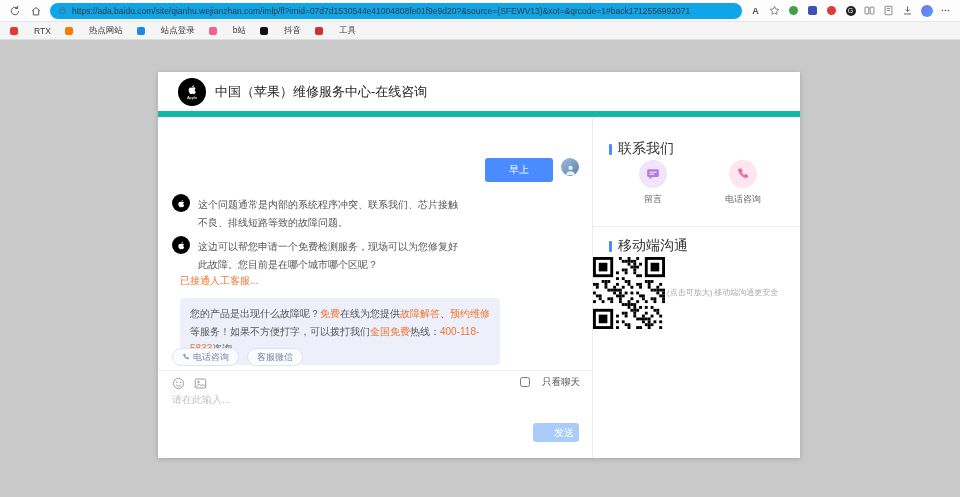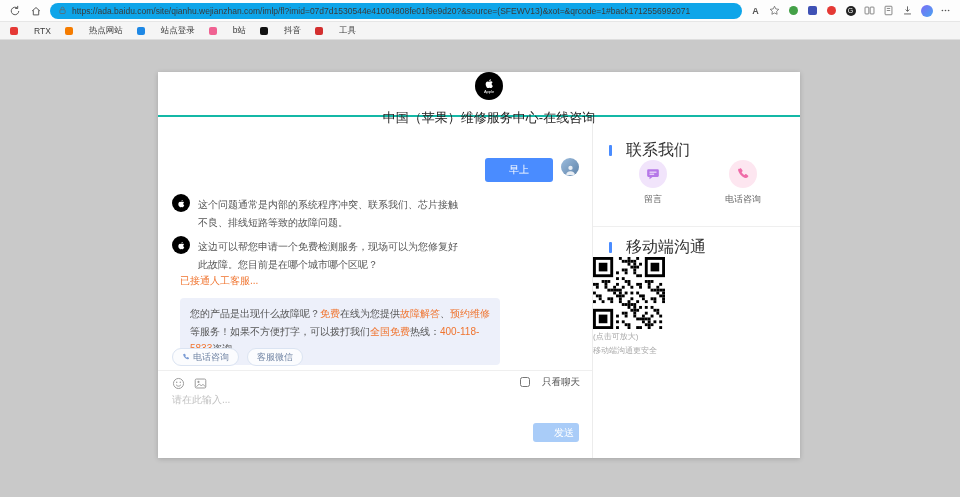--- a/index.html
+++ b/index.html
@@ -32,22 +32,22 @@
   .bookmarks { height:18px; background:#f5f5f5; border-bottom:1px solid #dedede;
     display:flex; align-items:center; padding:0 10px; gap:14px; }
   .bm { display:flex; align-items:center; gap:16px; font-size:8.5px; color:#3c3c3c; cursor:pointer; }
   .favicon { width:8px; height:8px; border-radius:2px; flex:none; }
 
   
   .page { position:relative; height:457px; background:#c9c9c9; }
   .card { position:absolute; left:158px; top:32px; width:642px; height:386px;
     background:#fff; box-shadow:0 1px 5px rgba(0,0,0,.18); }
 
-  .card-header { height:45px; border-bottom:2px solid #14b8a6;
-    display:flex; align-items:center; padding-left:20px; gap:9px;flex-direction:column; }
+  .card-header { height:45px; border-bottom:6px solid #14b8a6;
+    display:flex; align-items:center; padding-left:20px; gap:9px; }
   .apple-avatar { width:28px; height:28px; border-radius:50%; background:#000;
     display:flex; flex-direction:column; align-items:center; justify-content:center; flex:none; }
   .apple-avatar svg { width:11px; height:11px; }
   .apple-brand { color:#fff; font-size:4px; line-height:5px; }
   .card-title { font-size:13px; color:#262626; font-weight:500; }
 
   .card-body { position:absolute; top:46px; left:0; right:0; bottom:0; display:flex; }
   .chat-col { width:435px; position:relative; border-right:1px solid #ececec; flex:none; }
   .right-col { flex:1; position:relative; }
 
@@ -90,38 +90,38 @@
   .only-chat input { width:10px; height:10px; margin:0; }
 
   .chat-input { position:absolute; left:14px; top:275px; width:390px; height:34px;
     border:none; resize:none; outline:none; font-size:10px; color:#333;
     font-family:"Liberation Sans","DejaVu Sans",sans-serif; }
   .chat-input::placeholder { color:#c2c2c2; }
   .send-btn { position:absolute; right:13px; bottom:16px; width:46px; height:19px;
     background:#a9ccf8; color:#fff; border:none; border-radius:3px; font-size:10px; cursor:pointer;padding-left:16px; }
 
   
-  .section-title { position:absolute; left:16px; display:flex; align-items:center; gap:14px;
-    font-size:16px; color:#333; }
+  .section-title { position:absolute; left:16px; display:flex; align-items:center; gap:6px;
+    font-size:14px; color:#333; }
   .title-bar { width:3px; height:11px; background:#4a8cff; border-radius:1px; }
   .s1 { top:22px; }
   .s2 { top:119px; }
   .contact-item { position:absolute; top:42px; width:60px;
     display:flex; flex-direction:column; align-items:center; gap:5px; cursor:pointer; }
   .ci1 { left:30px; }
   .ci2 { left:120px; }
   .ci-circle { width:28px; height:28px; border-radius:50%;
     display:flex; align-items:center; justify-content:center; }
   .ci1 .ci-circle { background:#f1e4fb; }
   .ci2 .ci-circle { background:#fde6f0; }
   .ci-circle svg { width:14px; height:14px; }
   .ci-label { font-size:9px; color:#666; }
   .panel-divider { position:absolute; left:0; right:0; top:108px; border-top:1px solid #efefef; }
   .qr-wrap { position:absolute; top:139px; left:0; right:0;
-    display:flex; flex-direction:column; align-items:flex-start; gap:2px; }
+    display:flex; flex-direction:row; align-items:center; gap:2px; }
   .qr { width:72px; height:72px; cursor:pointer; }
   .qr-cap { font-size:8px; color:#aaa; line-height:1.5; }
 </style>
 </head>
 <body>
 
 <div class="topbar">
   <span class="tbicon">
     <svg viewBox="0 0 16 16">
         <path d="M13 8a5 5 0 1 1-1.6-3.7M11.6 1.2v3.4H8.2" stroke="#555" fill="none" stroke-width="1.3"></path>

